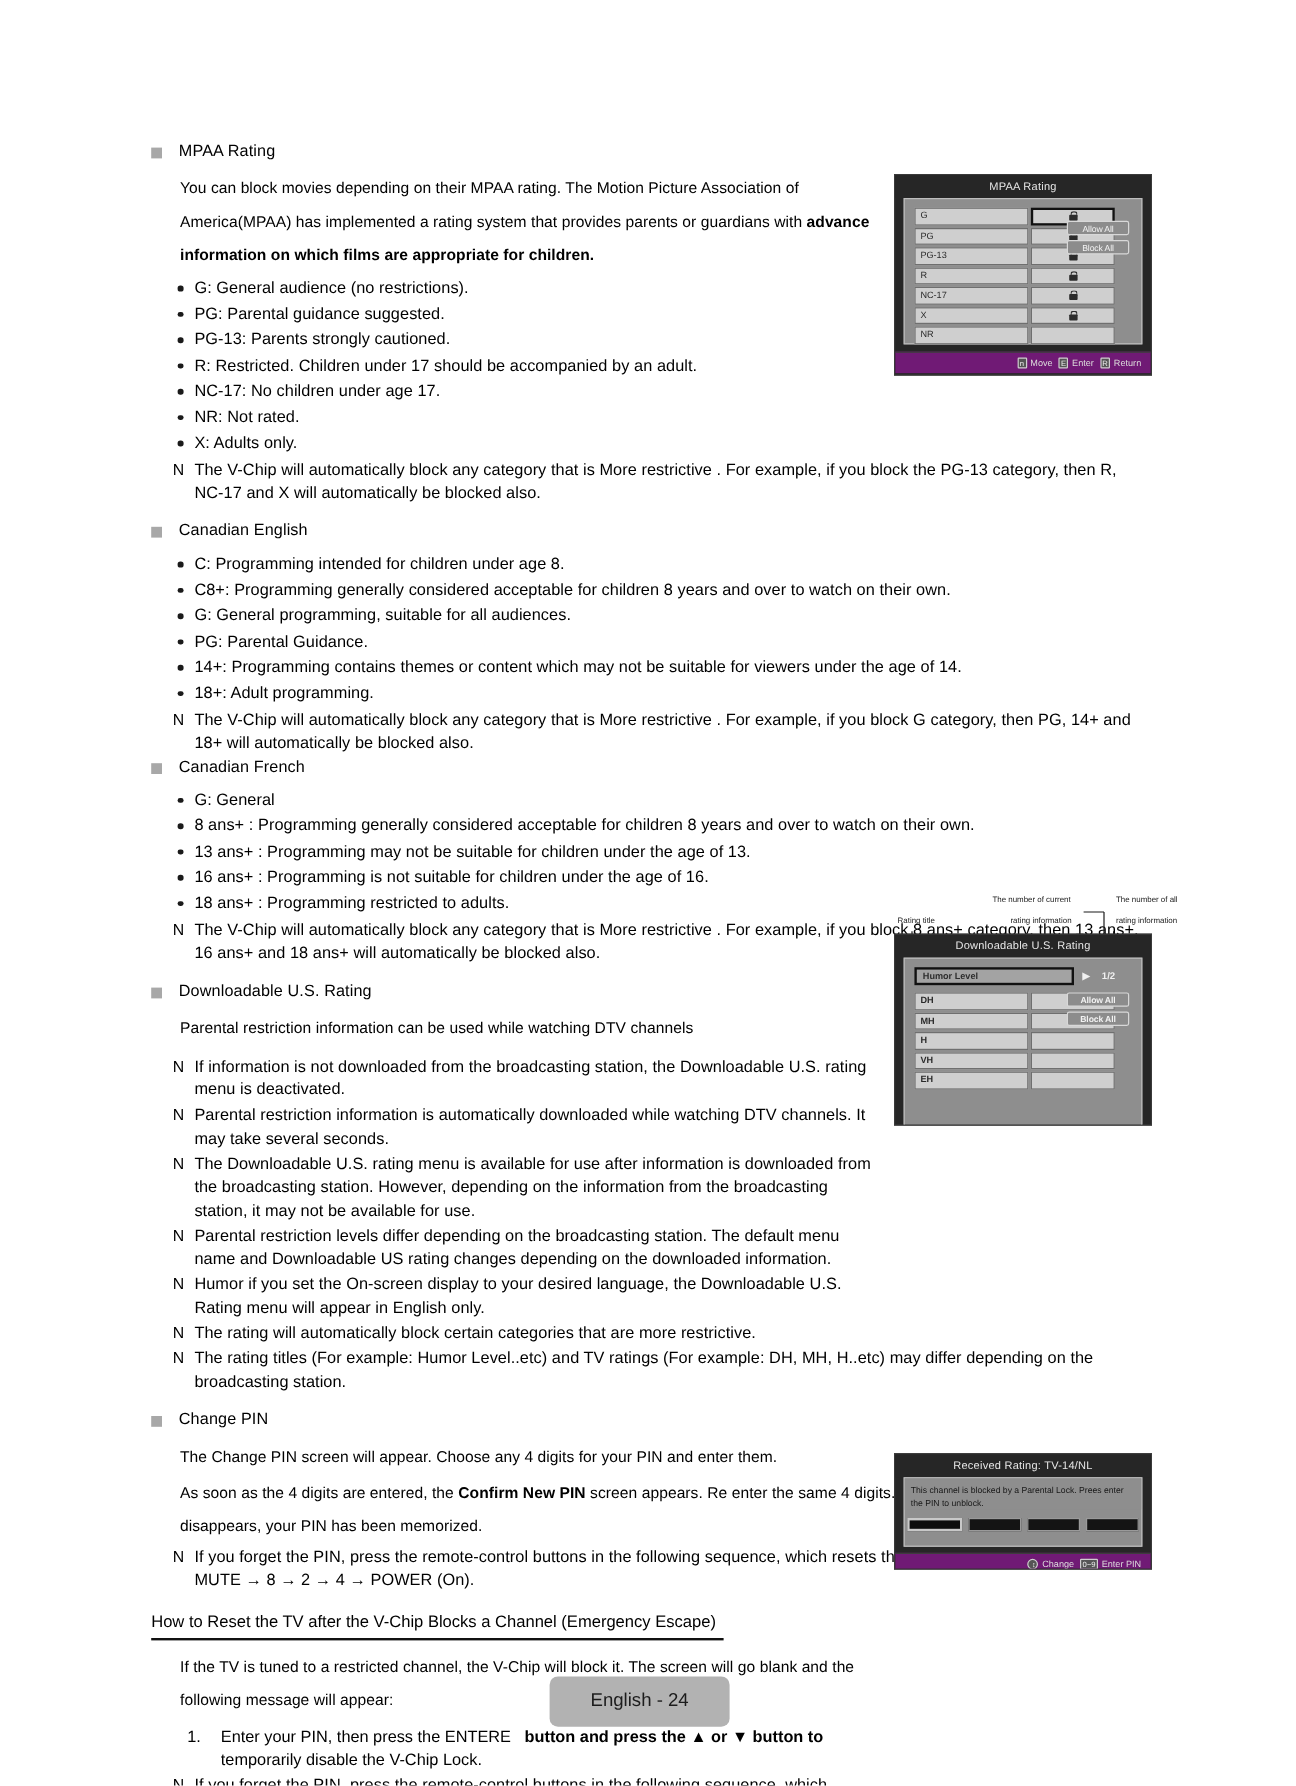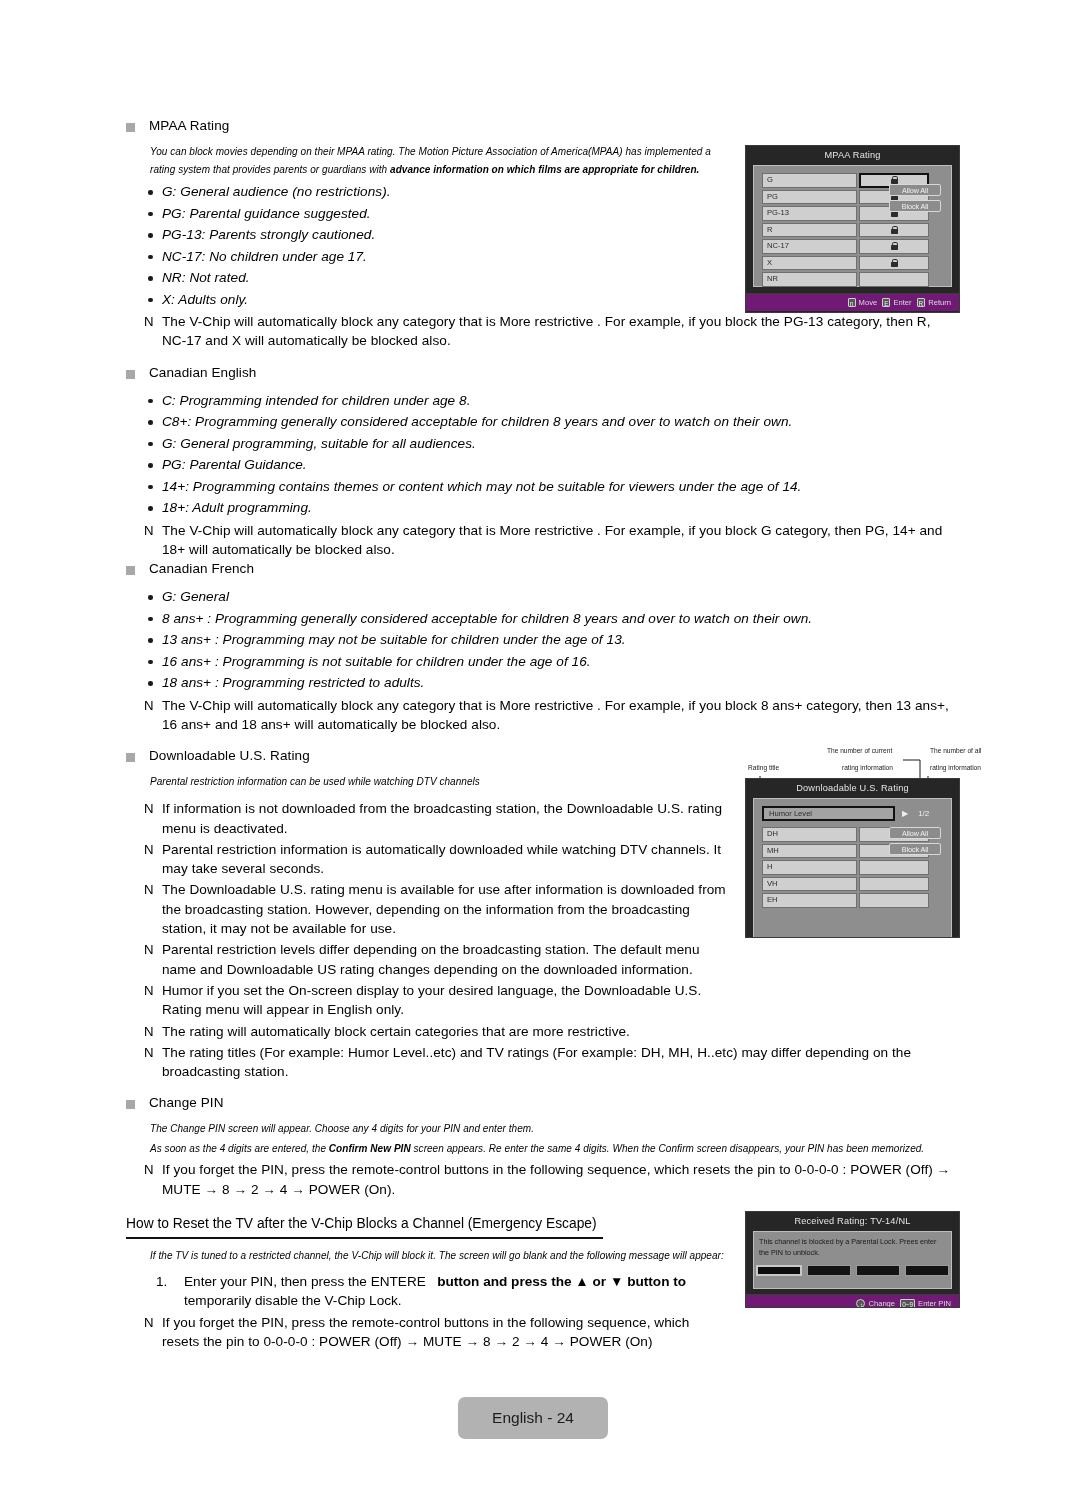--- a/index.html
+++ b/index.html
@@ -19,25 +19,25 @@
   .content { position:absolute; left:126px; top:118px; width:830px; }
 
   
   .sec-head { display:flex; align-items:flex-start; margin:0 0 9px 0; }
   .sq {
     width:9px; height:9px; background:#a8a8a8;
     margin:5px 14px 0 0; flex:0 0 auto;
   }
   .sec-head .label { font-size:13.5px; line-height:16px; letter-spacing:0.1px; }
 
-  .para { font-size:10px; line-height:18px; margin:0 0 2px 24px; letter-spacing:0.05px;font-style:italic; }
+  .para { font-size:13px; line-height:28px; margin:0 0 2px 24px; letter-spacing:0.05px; }
   .para.narrow { width:580px; }
 
   
-  .blist { margin:2px 0 2px 0; padding:0; list-style:none;font-style:italic; }
+  .blist { margin:2px 0 2px 0; padding:0; list-style:none; }
   .blist li { position:relative; padding-left:36px; font-size:13.6px; line-height:21.5px; letter-spacing:0.05px; }
   .blist li:before {
     content:"";
     position:absolute; left:22px; top:9px;
     width:4.5px; height:4.5px; border-radius:50%;
     background:#1a1a1a;
   }
 
   
   .nnote { position:relative; padding-left:36px; font-size:13.6px; line-height:19.3px; margin:1px 0 2px 0; letter-spacing:0.05px; }
@@ -212,20 +212,21 @@
       <span class="sq"></span>
       <span class="label">MPAA Rating</span>
     </div>
 
     <div class="para narrow"><span>You can block movies depending on their MPAA rating. The Motion Picture Association of America(MPAA) has implemented a rating system that provides parents or guardians with </span><span class="b">advance information on which films are appropriate for children.</span></div>
 
     <ul class="blist">
       <li>G: General audience (no restrictions).</li>
       <li>PG: Parental guidance suggested.</li>
       <li>PG-13: Parents strongly cautioned.</li>
+      <li>R: Restricted. Children under 17 should be accompanied by an adult.</li>
       <li>NC-17: No children under age 17.</li>
       <li>NR: Not rated.</li>
       <li>X: Adults only.</li>
     </ul>
 
     <div class="nnote">
       <span class="nmark">N</span>
       <span>The V-Chip will automatically block any category that is  More restrictive . For example, if you block the PG-13 category, then R, NC-17 and X will automatically be blocked also.</span>
     </div>
 
@@ -402,21 +403,21 @@
     <svg width="240" height="60" style="position:absolute; left:0; top:0;">
       <line x1="20" y1="34" x2="20" y2="54" stroke="#1b1b1b" stroke-width="1"></line>
       <line x1="163" y1="18" x2="180" y2="18" stroke="#1b1b1b" stroke-width="1"></line>
       <line x1="180" y1="18" x2="180" y2="54" stroke="#1b1b1b" stroke-width="1"></line>
       <line x1="188" y1="34" x2="188" y2="54" stroke="#1b1b1b" stroke-width="1"></line>
     </svg>
   </div>
 
   <div class="osd" style="left:745px; top:778px; width:215px; height:160px;">
     <div class="osd-title">Downloadable U.S. Rating</div>
-    <div class="osd-body" style="height:146px;">
+    <div class="osd-body" style="height:146px;font-weight:bold;">
       <div class="dl-toprow">
         <div class="dl-field">Humor Level</div>
         <div class="dl-arrow">▶</div>
         <div class="dl-count">1/2</div>
       </div>
       <div class="rt">
         <div class="rt-col-left">
           <div class="rrow">DH</div>
           <div class="rrow">MH</div>
           <div class="rrow">H</div>

